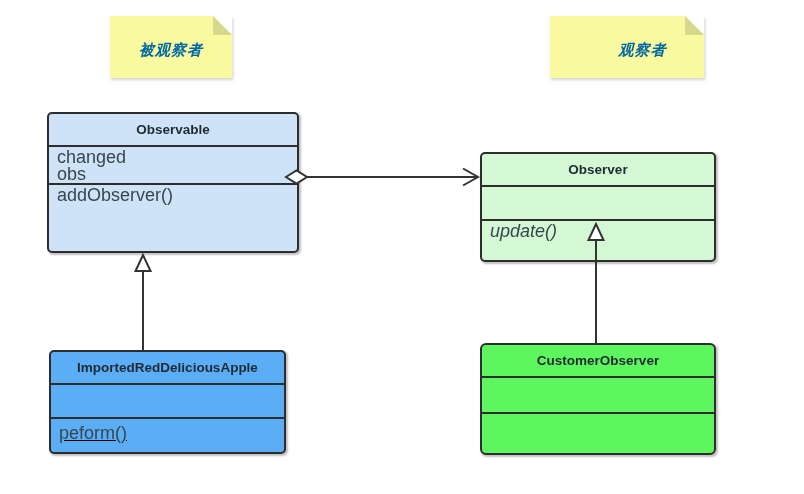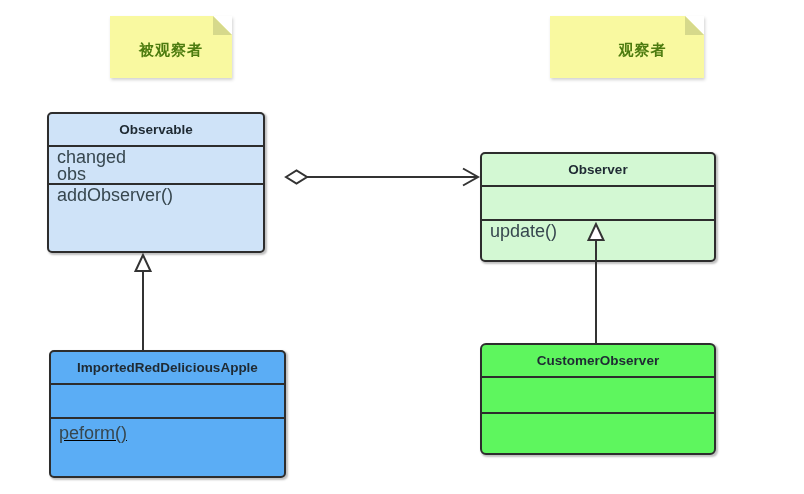--- a/index.html
+++ b/index.html
@@ -16,23 +16,24 @@
   
   .note {
     position: absolute;
     background: var(--note-fill, #f9f9a0);
     box-shadow: 1px 2px 3px rgba(0,0,0,0.18);
     display: flex; align-items: center; justify-content: center;
   }
   .note-label {
     font-weight: bold;
     font-size: 15px;
-    color: #4d7c0f;
+    color: #0369a1;
     letter-spacing: 1px;
     padding-top: 6px;
+    font-style: italic;
   }
   .fold {
     position: absolute; top: 0; right: 0;
   }
   
   .uml-class {
     position: absolute;
     box-sizing: border-box;
     border: 2px solid var(--border, #2d2d2d);
     border-radius: 5px;
@@ -83,40 +84,40 @@
   </div>
 
   <div class="note" style="left:550px; top:16px; width:123px; height:62px;padding-left:31px;">
     <span class="note-label">观察者</span>
     <svg class="fold" width="19" height="19" viewBox="0 0 19 19">
       <path d="M0 0 H19 V19 Z" fill="#ffffff"></path>
       <path d="M0 0 L19 19 H0 Z" fill="#d6d98b"></path>
     </svg>
   </div>
 
-  <div class="uml-class fill-observable" style="left:47px; top:112px; width:218px; height:141px;">
+  <div class="uml-class fill-observable" style="left:47px; top:112px; width:252px; height:141px;">
     <div class="title">Observable</div>
     <div class="section" style="flex:0 0 36px;">
       <div class="row">changed</div>
       <div class="row">obs</div>
     </div>
     <div class="section grow">
       <div class="row">addObserver()</div>
     </div>
   </div>
 
   <div class="uml-class fill-observer" style="left:480px; top:112px; width:236px; height:110px;margin-top:40px;">
     <div class="title">Observer</div>
     <div class="section" style="flex:0 0 34px;"></div>
-    <div class="section grow" style="">
+    <div class="section grow" style="font-style:italic;">
       <div class="row">update()</div>
     </div>
   </div>
 
-  <div class="uml-class fill-apple" style="left:49px; top:350px; width:237px; height:128px;">
+  <div class="uml-class fill-apple" style="left:49px; top:350px; width:237px; height:104px;">
     <div class="title">ImportedRedDeliciousApple</div>
     <div class="section" style="flex:0 0 34px;"></div>
     <div class="section grow" style="padding-top:6px;text-decoration:underline;">
       <div class="row">peform()</div>
     </div>
   </div>
 
   <div class="uml-class fill-customer" style="left:480px; top:343px; width:236px; height:112px;border-radius:6px;">
     <div class="title">CustomerObserver</div>
     <div class="section" style="flex:0 0 36px;"></div>

